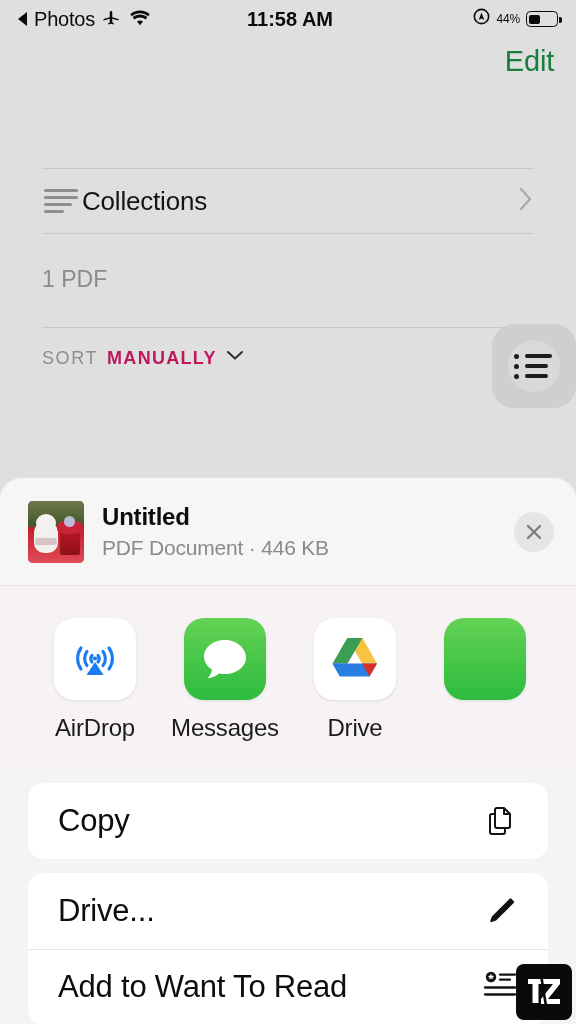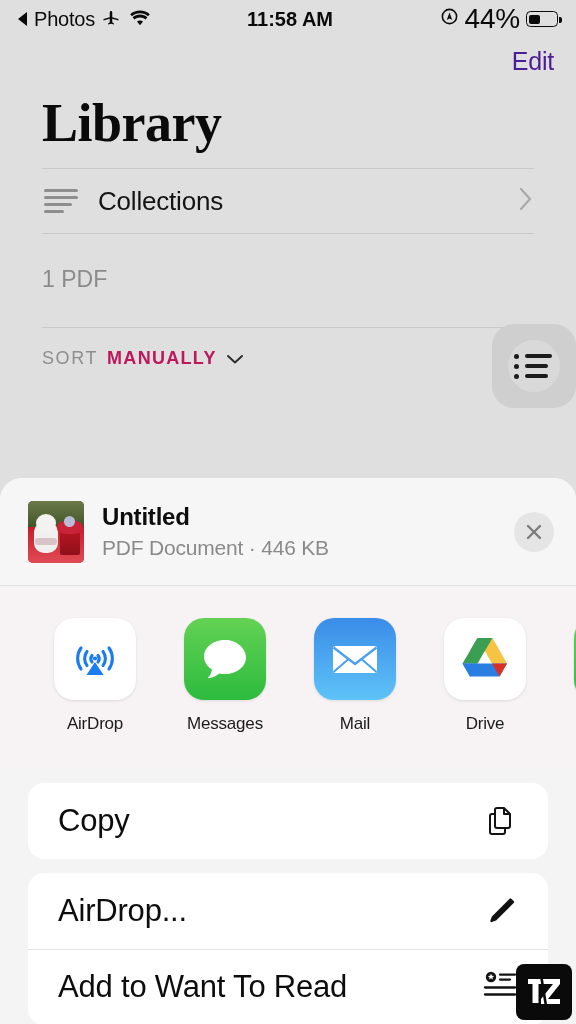--- a/index.html
+++ b/index.html
@@ -38,21 +38,21 @@
   .sb-wifi { margin-left: 2px; display: inline-block; }
   .sb-center {
     position: absolute; left: 4px; right: 0; text-align: center;
     font-size: 20px; font-weight: 600; letter-spacing: 0px;
     pointer-events: none;
   }
   .sb-right {
     margin-left: auto; display: flex; align-items: center; gap: 6px;
     position: relative; z-index: 2;
   }
-  .sb-pct { font-size: 28px; }
+  .sb-pct { font-size: 12px; }
   .batt {
     position: relative; width: 32px; height: 16px;
     border: 1.8px solid #0b0b0b; border-radius: 4.5px;
     display: flex; align-items: center;
   }
   .batt::after {
     content: ""; position: absolute; right: -5px; top: 4.5px;
     width: 3px; height: 6px; background: #0b0b0b;
     border-radius: 0 2px 2px 0;
   }
@@ -60,21 +60,21 @@
     height: 9px; margin-left: 2px; background: #0b0b0b; border-radius: 2px;
   }
 
   
   .navbar {
     position: absolute; top: 38px; left: 0; width: 576px; height: 46px;
     display: flex; align-items: center; justify-content: flex-end;
     padding-right: 22px;
   }
   .edit-btn {
-    font-size: 25px; color: #4c1d95; letter-spacing: -0.2px; text-align: right;
+    font-size: 29px; color: #15803d; letter-spacing: -0.2px; text-align: right;
   }
 
   
   .page-title {
     position: absolute; top: 92px; left: 42px;
     font-family: "Liberation Serif", serif;
     font-weight: bold;
     font-size: 54px;
     color: #0a0a0a;
     letter-spacing: -0.5px;
@@ -96,37 +96,37 @@
   .coll-icon { width: 40px; height: 26px; position: relative; }
   .coll-icon i {
     display: block; position: absolute; left: 2px;
     height: 3px; background: #8e8e8e; border-radius: 1.5px;
   }
   .coll-icon i:nth-child(1) { top: 1px;  width: 34px; }
   .coll-icon i:nth-child(2) { top: 8px;  width: 34px; }
   .coll-icon i:nth-child(3) { top: 15px; width: 28px; }
   .coll-icon i:nth-child(4) { top: 22px; width: 20px; }
   .coll-label {
-    margin-left: 16px; font-size: 26px; color: #141414; letter-spacing: -0.2px;
+    margin-left: 0; font-size: 26px; color: #141414; letter-spacing: -0.2px;
   }
   .coll-chevron {
     margin-left: auto; color: #a9a9a9; font-size: 27px; line-height: 1;
     font-weight: 300;
   }
 
   
   .pdf-count {
     position: absolute; top: 266px; left: 42px;
     font-size: 23px; color: #8b8b8b;
   }
 
   
   .sort-row {
     position: absolute; top: 348px; left: 42px;
-    display: flex; align-items: flex-end; gap: 9px;
+    display: flex; align-items: flex-start; gap: 9px;
   }
   .sort-label { font-size: 18px; color: #8e8e8e; letter-spacing: 1.6px; }
   .sort-value { font-size: 18px; color: #be185d; font-weight: bold; letter-spacing: 1.3px; }
   .sort-chev { font-size: 17px; color: #2a2a2a; line-height: 1; transform: translateY(-1px); }
 
   
   .view-toggle {
     position: absolute; top: 324px; left: 492px;
     width: 84px; height: 84px;
     border-radius: 22px;
@@ -218,21 +218,21 @@
     width: 130px; flex: 0 0 auto;
     display: flex; flex-direction: column; align-items: center; gap: 14px;
   }
   .app-item:first-child { margin-left: 0; }
   .app-icon {
     width: 82px; height: 82px; border-radius: 20px;
     display: flex; align-items: center; justify-content: center;
     position: relative; overflow: hidden;
     box-shadow: 0 1px 3px rgba(0,0,0,0.10);
   }
-  .app-label { font-size: 17px; color: #1b1b1b; letter-spacing: -0.2px; white-space: nowrap; }
+  .app-label { font-size: 24px; color: #1b1b1b; letter-spacing: -0.2px; white-space: nowrap; }
   .ic-airdrop { background: #fff; }
   .ic-messages { background: linear-gradient(#63d254, #2dbb3e); }
   .ic-mail { background: linear-gradient(#3a8ce8, #5ec3f7); }
   .ic-drive { background: #fff; }
   .ic-whatsapp { background: linear-gradient(#63d254, #2dbb3e); }
 
   
   .action-card {
     position: relative; margin: 14px 28px 0 28px;
     background: #ffffff; border-radius: 16px; overflow: hidden;
@@ -291,21 +291,20 @@
       <span class="batt">
         <span class="batt-fill" id="batt-fill" style="width: 10.56px;"></span>
       </span>
     </div>
   </div>
 
   <div class="navbar">
     <span class="edit-btn">Edit</span>
   </div>
 
-  <div class="page-title">Library</div>
 
   <div class="hr" id="hr1"></div>
   <div class="hr" id="hr2"></div>
   <div class="hr" id="hr3"></div>
 
   <div class="collections-row">
     <span class="coll-icon">
       <i></i>
         <i></i>
         <i></i>
@@ -380,30 +379,20 @@
 
       <div class="app-item">
         <div class="app-icon ic-messages">
           <svg width="64" height="64" viewBox="0 0 64 64">
             <path d="M32 13c-11.6 0-21 7.4-21 16.6 0 5.3 3.1 10 8 13-.5 3.5-2.1 6.4-4.4 8.7 4.6-.5 8.6-2.3 11.6-4.8 1.8.4 3.7.6 5.8.6 11.6 0 21-7.4 21-16.6S43.6 13 32 13z" fill="#ffffff"></path>
           </svg>
         </div>
         <span class="app-label">Messages</span>
       </div>
 
-      <div class="app-item">
-        <div class="app-icon ic-mail">
-          <svg width="60" height="60" viewBox="0 0 60 60">
-            <rect x="8" y="17" width="44" height="27" rx="2.5" fill="#ffffff"></rect>
-            <path d="M8.5 18.5 L30 35 L51.5 18.5" fill="none" stroke="#4a9ff0" stroke-width="2.3"></path>
-            <path d="M8.5 43 L23 30.5 M51.5 43 L37 30.5" fill="none" stroke="#4a9ff0" stroke-width="2"></path>
-          </svg>
-        </div>
-        <span class="app-label">Mail</span>
-      </div>
 
       <div class="app-item">
         <div class="app-icon ic-drive">
           <svg width="60" height="56" viewBox="0 0 60 56">
             <path d="M22.5 7 L37.5 7 L52 32.5 L37 32.5 Z" fill="#f6c343"></path>
             <path d="M22.5 7 L37.5 7 L22.5 32.5 L15 19.8 Z" fill="#3b9e52"></path>
             <path d="M22.5 7 L15 19.8 L7.5 32.5 L22.5 32.5 Z" fill="#3b9e52"></path>
             <path d="M7.5 32.5 L52 32.5 L44.5 45.5 L15 45.5 Z" fill="#2a7de1"></path>
             <path d="M44.5 45.5 L52 32.5 L37 32.5 Z" fill="#d93025"></path>
             <path d="M15 45.5 L7.5 32.5 L22.5 32.5 Z" fill="#2a7de1"></path>
@@ -429,21 +418,21 @@
             <path d="M13 4 h7 l6 6 v12 a2 2 0 0 1 -2 2 h-11 a2 2 0 0 1 -2 -2 v-16 a2 2 0 0 1 2 -2 z"></path>
             <path d="M20 4 v6 h6"></path>
             <path d="M21 24 v4 a2 2 0 0 1 -2 2 h-11 a2 2 0 0 1 -2 -2 v-16 a2 2 0 0 1 2 -2 h2"></path>
           </svg>
         </span>
       </div>
     </div>
 
     <div class="action-card">
       <div class="action-row">
-        <span class="action-label">AirDrop...</span>
+        <span class="action-label">Drive...</span>
         <span class="action-icon">
           <svg width="34" height="34" viewBox="0 0 34 34" fill="none" stroke="#131313" stroke-width="2.4" stroke-linecap="round" stroke-linejoin="round">
             <path d="M26.5 5.5 L29 8 L11.5 25.5 L7.5 27 L9 23 Z" fill="#131313"></path>
           </svg>
         </span>
       </div>
       <div class="action-row">
         <span class="action-label">Add to Want To Read</span>
         <span class="action-icon">
           <svg width="36" height="34" viewBox="0 0 36 34" fill="none" stroke="#131313" stroke-width="2" stroke-linecap="round">

